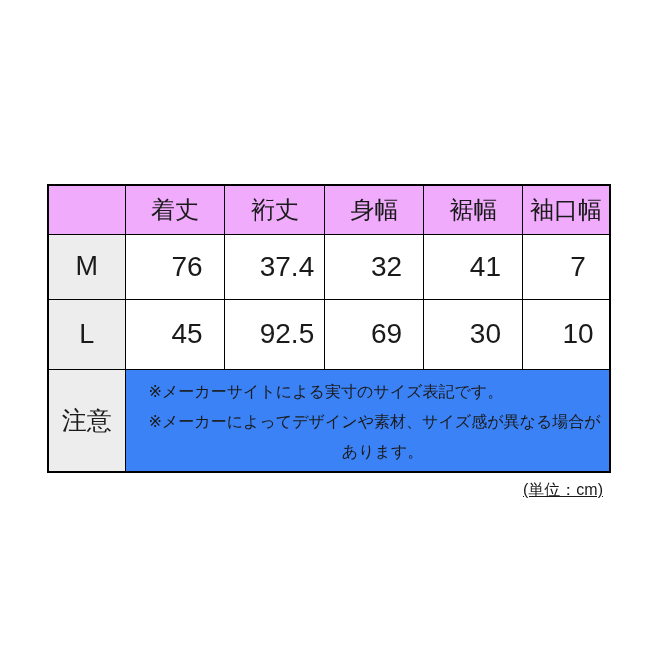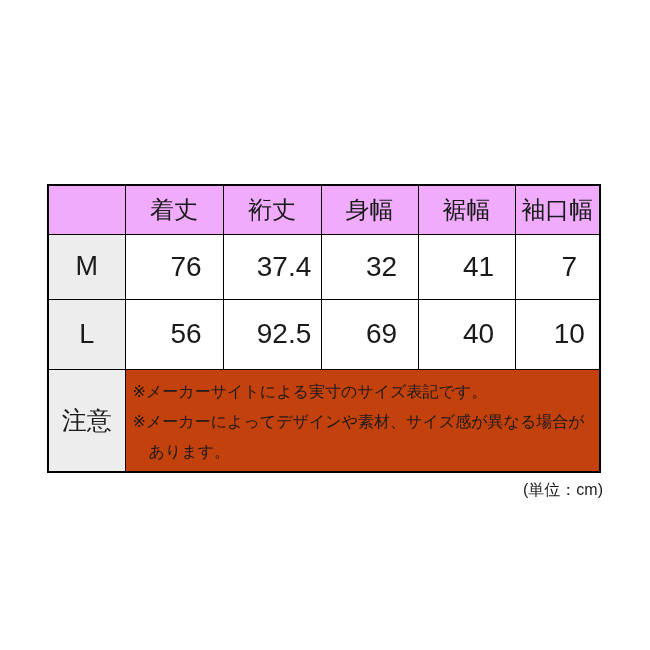--- a/index.html
+++ b/index.html
@@ -36,36 +36,37 @@
   }
   .row-label {
     background: #ededed;
   }
   .row-size .row-label { font-size: 27px; }
   .data-cell { font-size: 28px; background: #ffffff; padding-left: 24px; }
   .row-m .data-cell, .row-m .row-label { height: 65px; }
   .row-l .data-cell, .row-l .row-label { height: 70px; }
   .note-row .row-label { height: 98px; font-size: 25px; }
   .note-cell {
-    background: #c2410c;
+    background: #3b82f6;
     text-align: left !important;
-    padding: 7px 8px 4px 7px;
+    padding: 7px 8px 4px 23px;
   }
   .note-line {
     font-size: 16px;
     line-height: 30px;
     white-space: nowrap;
   }
-  .note-line.indent { padding-left: 16px; }
+  .note-line.indent { padding-left: 16px; text-align: center; }
   .unit-label {
     position: absolute;
     top: 480px;
     right: 47px;
     font-size: 16px;
     color: #1a1a1a;
+    text-decoration: underline;
   }
 </style>
 </head>
 <body>
 
 <div class="canvas">
 
   <table class="size-table">
     <colgroup>
       <col style="width:77px">
@@ -89,24 +90,24 @@
       <tr class="row-size row-m">
         <th class="row-label">M</th>
         <td class="data-cell">76</td>
         <td class="data-cell">37.4</td>
         <td class="data-cell">32</td>
         <td class="data-cell">41</td>
         <td class="data-cell">7</td>
       </tr>
       <tr class="row-size row-l">
         <th class="row-label">L</th>
-        <td class="data-cell">56</td>
+        <td class="data-cell">45</td>
         <td class="data-cell">92.5</td>
         <td class="data-cell">69</td>
-        <td class="data-cell">40</td>
+        <td class="data-cell">30</td>
         <td class="data-cell">10</td>
       </tr>
       <tr class="note-row">
         <th class="row-label">注意</th>
         <td class="note-cell" colspan="5">
           <div class="note-line">※メーカーサイトによる実寸のサイズ表記です。</div>
           <div class="note-line">※メーカーによってデザインや素材、サイズ感が異なる場合が</div>
           <div class="note-line indent">あります。</div>
         </td>
       </tr>

